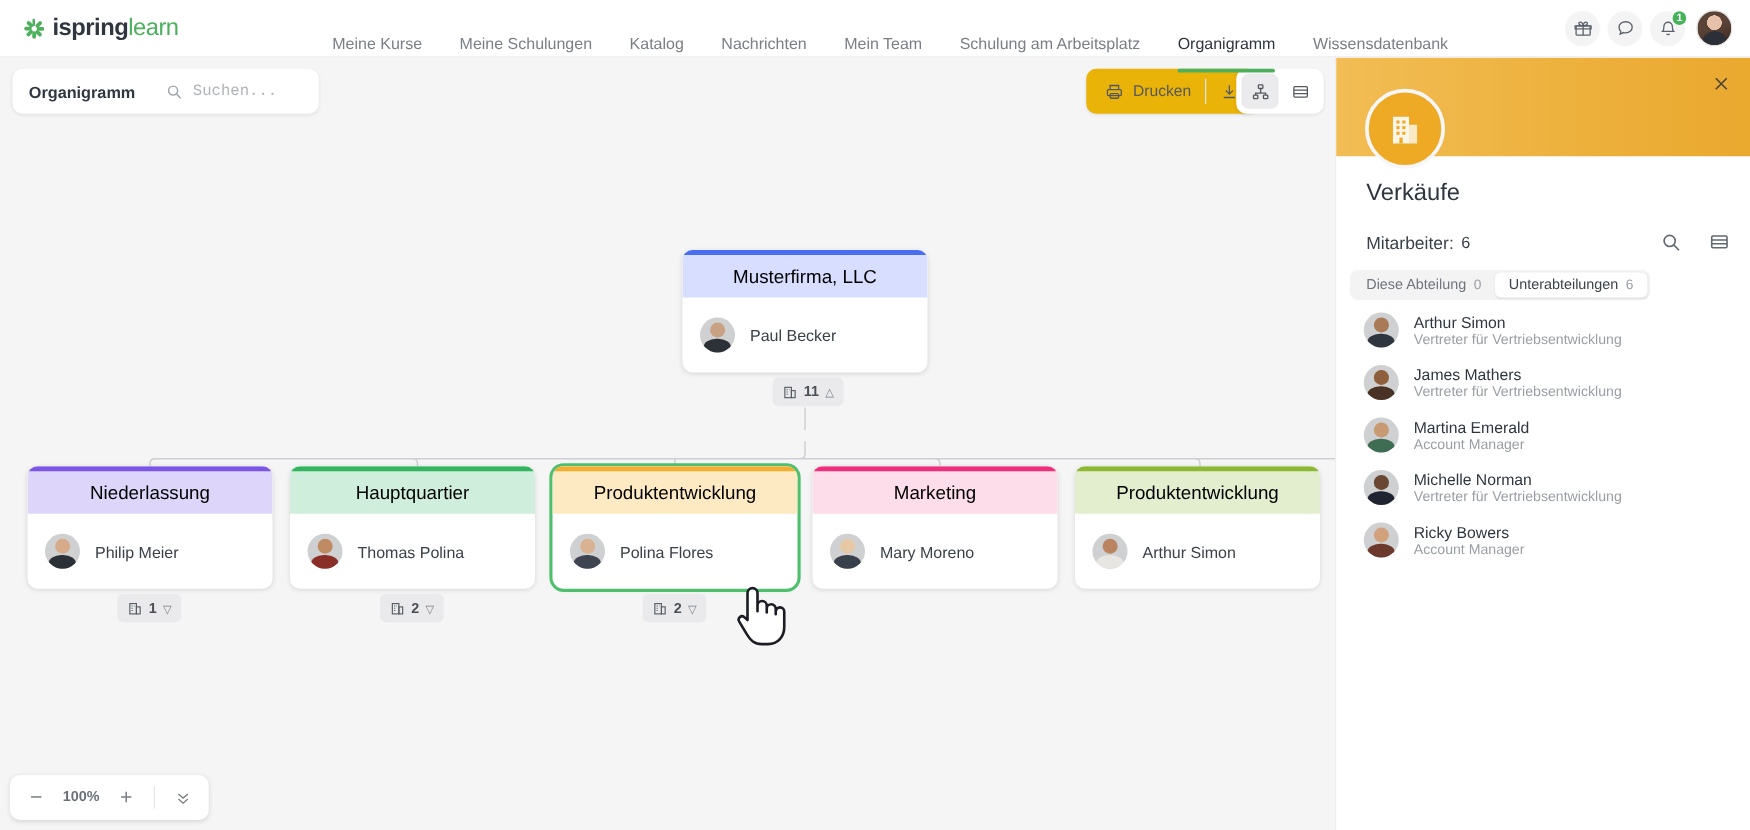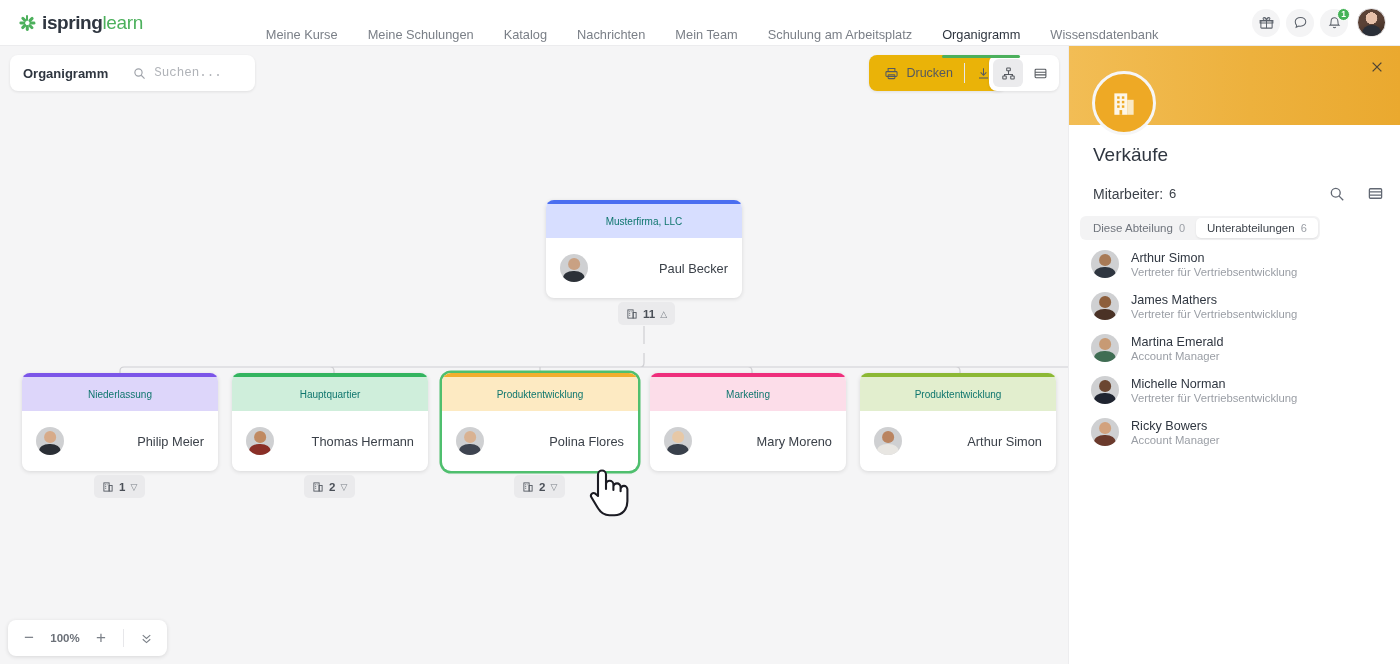--- a/index.html
+++ b/index.html
@@ -108,23 +108,23 @@
     background: #f5f5f6; overflow: hidden;
   }
   .chart-svg { position: absolute; left: 0; top: 0; }
 
   .node {
     position: absolute; width: 196px; background: #fff; border-radius: 8px;
     box-shadow: 0 1px 4px rgba(0,0,0,.12); overflow: hidden;
   }
   .node-head {
     height: 38px; display: flex; align-items: center; justify-content: center;
-    font-size: 10px; color: #0f766e; border-top: 4px solid transparent;
-  }
-  .node-body { height: 60px; display: flex; align-items: center; padding: 0 14px; gap: 12px; justify-content: space-between; }
+    font-size: 15px; color: #000000; border-top: 4px solid transparent;
+  }
+  .node-body { height: 60px; display: flex; align-items: center; padding: 0 14px; gap: 12px; }
   .node-name { font-size: 12.8px; color: #3b4149; }
   .node.selected {
     box-shadow: 0 0 0 2.5px #4fbf6e, 0 1px 4px rgba(0,0,0,.12);
     border-radius: 9px;
   }
   .av {
     width: 28px; height: 28px; border-radius: 50%; flex: none; overflow: hidden;
     position: relative; background: #cfd0d2;
   }
   .av::before {
@@ -353,21 +353,21 @@
             <rect x="9.5" y="6" width="4" height="7.5"></rect>
             <path d="M4.3 5h1.3M7 5h.6M4.3 7.4h1.3M4.3 9.8h1.3"></path>
           </svg>
           <span>1</span>
           <span class="chev">▽</span>
         </div>
         <div class="node" style="left: 232px; top: 272px;">
           <div class="node-head" style="background: rgb(207, 238, 219); border-top-color: rgb(51, 180, 95);">Hauptquartier</div>
           <div class="node-body">
             <div class="av" style="--skin: #c08a62; --cloth: #8a2f27;"></div>
-            <div class="node-name">Thomas Hermann</div>
+            <div class="node-name">Thomas Polina</div>
           </div>
         </div>
         <div class="nodebadge" style="left: 304px; top: 374px;">
           <svg width="12" height="12" viewBox="0 0 16 16" fill="none" stroke="#555b63" stroke-width="1.2">
             <rect x="2.5" y="2.5" width="7" height="11"></rect>
             <rect x="9.5" y="6" width="4" height="7.5"></rect>
             <path d="M4.3 5h1.3M7 5h.6M4.3 7.4h1.3M4.3 9.8h1.3"></path>
           </svg>
           <span>2</span>
           <span class="chev">▽</span>

